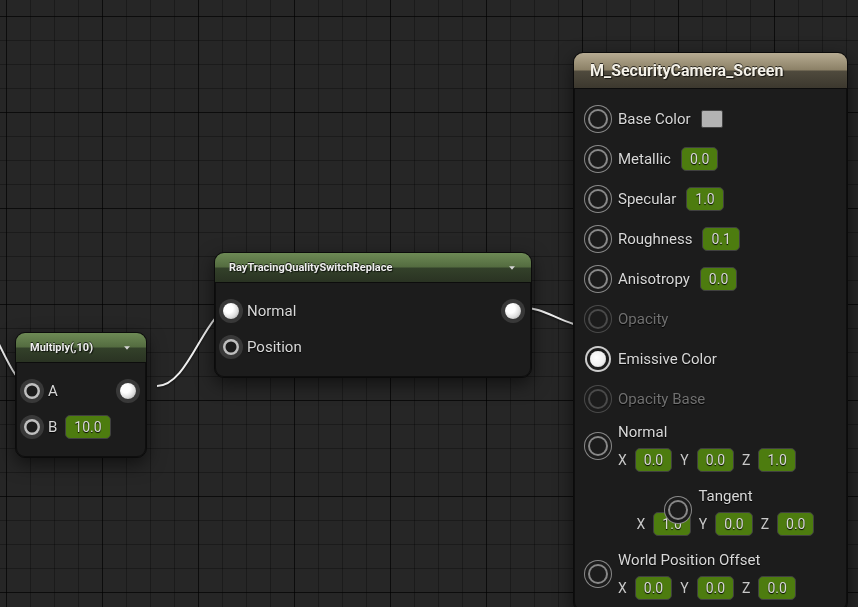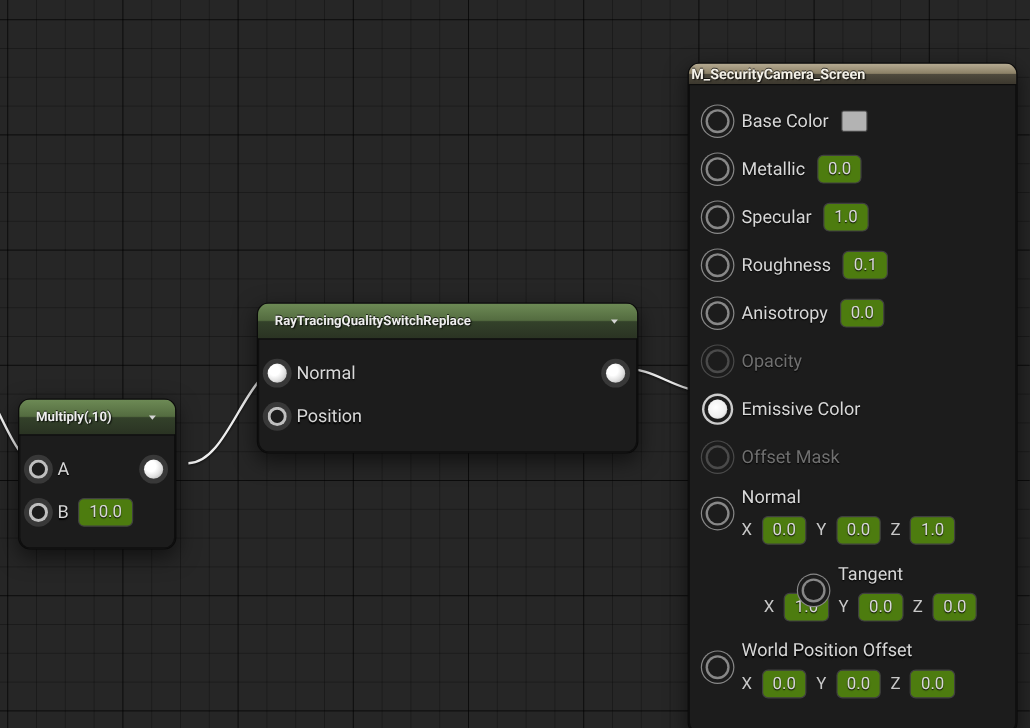--- a/index.html
+++ b/index.html
@@ -42,23 +42,23 @@
     border-bottom:1px solid #0c0c0c;
     color:#eee;
     font-weight:700;
     font-size:11px;
     text-shadow: 0 -1px 0 rgba(0,0,0,0.7), 1px 1px 1px rgba(0,0,0,0.7);
     height:30px;
   }
   .node-header.material {
     background: linear-gradient(to bottom, #b6ab92 0%, #8c8167 48%, #4f4a3d 52%, #3c382e 100%);
     color:#f4f1e8;
-    padding-left:2px;
-    height:18px;
-    font-size:12px;
+    padding-left:16px;
+    height:36px;
+    font-size:16px;
   }
   .chevron {
     width:18px; height:18px; display:flex; align-items:center; justify-content:center;
   }
   .chevron svg { width:14px; height:14px; fill:#d4d4d4; }
   .node-body { padding:10px 12px 12px 12px; }
   .row {
     display:flex; align-items:center; gap:8px;
     height:36px;
     position:relative;
@@ -229,21 +229,21 @@
       <span class="pin-slot">
           <span class="pin filled-ring"></span>
         </span>
       <span class="label">Emissive Color</span>
     </div>
 
     <div class="row dim">
       <span class="pin-slot">
           <span class="pin outer-ring dim"></span>
         </span>
-      <span class="label">Offset Mask</span>
+      <span class="label">Opacity Base</span>
     </div>
 
     <div class="stack">
       <div class="row" style="height:26px;">
         <span class="pin-slot" style="position:relative; top:14px;">
             <span class="pin outer-ring"></span>
           </span>
         <span class="label">Normal</span>
       </div>
       <div class="subrow xyz-group">

